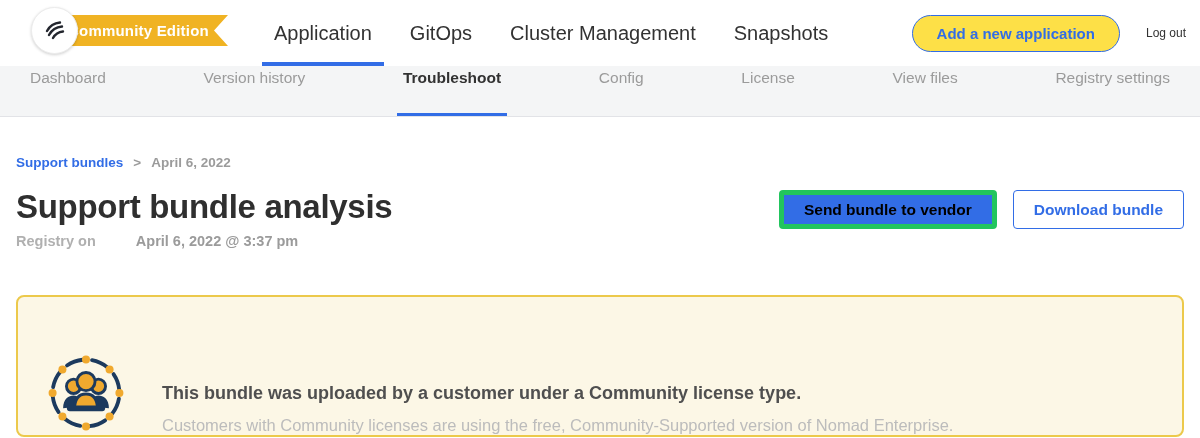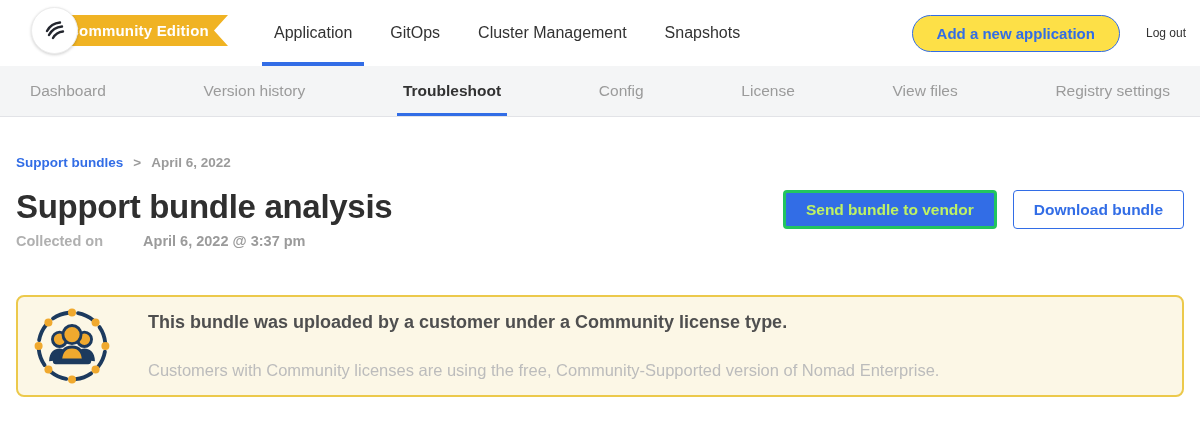--- a/index.html
+++ b/index.html
@@ -13,34 +13,34 @@
   .ribbon { position: absolute; left: 44px; top: 15px; height: 31px; width: 184px;
     background: #F0B323; display: flex; align-items: center; padding-left: 24px;
     clip-path: polygon(0 0, 100% 0, calc(100% - 14px) 50%, 100% 100%, 0 100%); }
   .ribbon span { color: #ffffff; font-size: 15px; font-weight: bold; letter-spacing: .2px; }
   .logo-circle { position: absolute; left: 31px; top: 7px; width: 47px; height: 47px;
     background: #ffffff; border-radius: 50%; border: 1px solid #ececec;
     box-shadow: 0 1px 3px rgba(0,0,0,.18); display: flex; align-items: center; justify-content: center; }
 
   .topnav { display: flex; align-items: stretch; gap: 14px; }
   .topnav .navlink { display: flex; align-items: center; padding: 0 12px;
-    font-size: 16px; color: #323232; cursor: pointer; border-bottom: 4px solid transparent;
+    font-size: 20px; color: #323232; cursor: pointer; border-bottom: 4px solid transparent;
     border-top: 4px solid transparent; }
   .topnav .navlink.active { border-bottom-color: #326DE6; }
 
   .header-right { margin-left: auto; display: flex; align-items: center; gap: 26px; padding-right: 14px; }
   .pill-btn { height: 37px; padding: 0 24px; border: 1px solid #326DE6; border-radius: 19px;
     background: #fde047; color: #326DE6; font-size: 15px; font-weight: bold;
     display: flex; align-items: center; cursor: pointer; white-space: nowrap; }
   .logout { font-size: 12px; color: #323232; cursor: pointer; }
 
   
   .subnav { height: 51px; background: #F4F5F6; border-bottom: 1px solid #E2E3E7;
     display: flex; align-items: stretch; justify-content: space-between; padding: 0 24px; }
-  .subnav .subitem { display: flex; align-items: center; padding: 0 6px;
+  .subnav .subitem { display: flex; padding: 0 6px;
     font-size: 15.5px; color: #9B9B9B; cursor: pointer;
     border-bottom: 3px solid transparent; border-top: 3px solid transparent; }
   .subnav .subitem.active { color: #323232; font-weight: bold; border-bottom-color: #326DE6; }
 
   
   .content { padding: 0 16px; }
   .breadcrumb { margin-top: 38px; display: flex; align-items: center; gap: 10px;
     font-size: 13.5px; font-weight: bold; }
   .breadcrumb .crumb-link { color: #326DE6; cursor: pointer; }
   .breadcrumb .crumb-sep { color: #9B9B9B; font-weight: bold; }
@@ -48,29 +48,29 @@
 
   .title-row { margin-top: 18px; display: flex; align-items: flex-start; justify-content: space-between; }
   .title-block .page-title { font-size: 33px; font-weight: 800; color: #2F2F2F; letter-spacing: -.3px; }
   .collected { margin-top: 7px; font-size: 14.5px; }
   .collected .prefix { color: #B0B0B0; font-weight: bold; }
   .collected .date { color: #9B9B9B; font-weight: bold; margin-left: 36px; }
 
   .title-actions { display: flex; gap: 16px; padding-top: 2px; }
   .btn { height: 39px; border-radius: 4px; font-size: 15.5px; font-weight: bold;
     display: flex; align-items: center; padding: 0 20px; cursor: pointer; white-space: nowrap; }
-  .btn-primary { background: #326DE6; color: #bef264; border: 3px solid #22c55e; }
+  .btn-primary { background: #326DE6; color: #000000; border: 5px solid #22c55e; }
   .btn-secondary { background: #ffffff; color: #326DE6; border: 1px solid #326DE6; }
 
   
-  .banner { margin-top: 46px; height: 102px; border: 2px solid #ECC94B; border-radius: 8px;
-    background: #FCF7E6; display: flex; align-items: center; padding: 0 24px 0 12px; }
+  .banner { margin-top: 46px; height: 142px; border: 2px solid #ECC94B; border-radius: 8px;
+    background: #FCF7E6; display: flex; align-items: flex-end; padding: 0 24px 0 26px; }
   .banner-icon { flex: 0 0 84px; width: 84px; height: 84px; margin-right: 34px; }
   .banner-text .banner-heading { font-size: 18px; font-weight: bold; color: #4F4F4F; }
-  .banner-text .banner-sub { margin-top: 28px; font-size: 16.5px; color: #BCBCBC; }
+  .banner-text .banner-sub { margin-top: 12px; font-size: 16.5px; color: #BCBCBC; }
 </style>
 </head>
 <body>
 
 <div class="header">
   <div class="brand">
     <div class="ribbon">
       <span>Community Edition</span>
     </div>
     <div class="logo-circle">
@@ -136,21 +136,21 @@
   <div class="breadcrumb">
     <span class="crumb-link">Support bundles</span>
     <span class="crumb-sep">&gt;</span>
     <span class="crumb-current">April 6, 2022</span>
   </div>
 
   <div class="title-row">
     <div class="title-block">
       <div class="page-title">Support bundle analysis</div>
       <div class="collected">
-        <span class="prefix">Collected on</span>
+        <span class="prefix">Registry on</span>
         <span class="date">April 6, 2022 @ 3:37 pm</span>
       </div>
     </div>
     <div class="title-actions">
       <button class="btn btn-primary">Send bundle to vendor</button>
       <button class="btn btn-secondary">Download bundle</button>
     </div>
   </div>
 
   <div class="banner">

